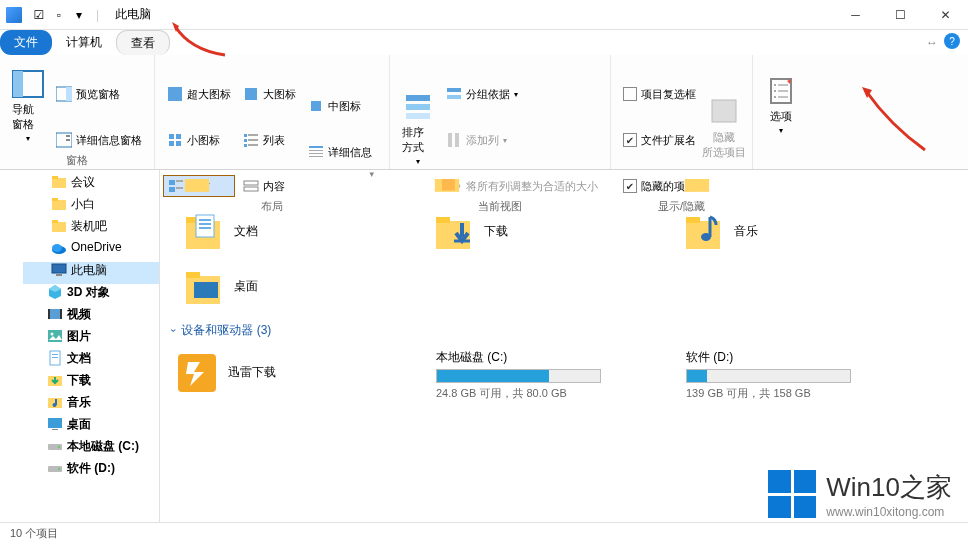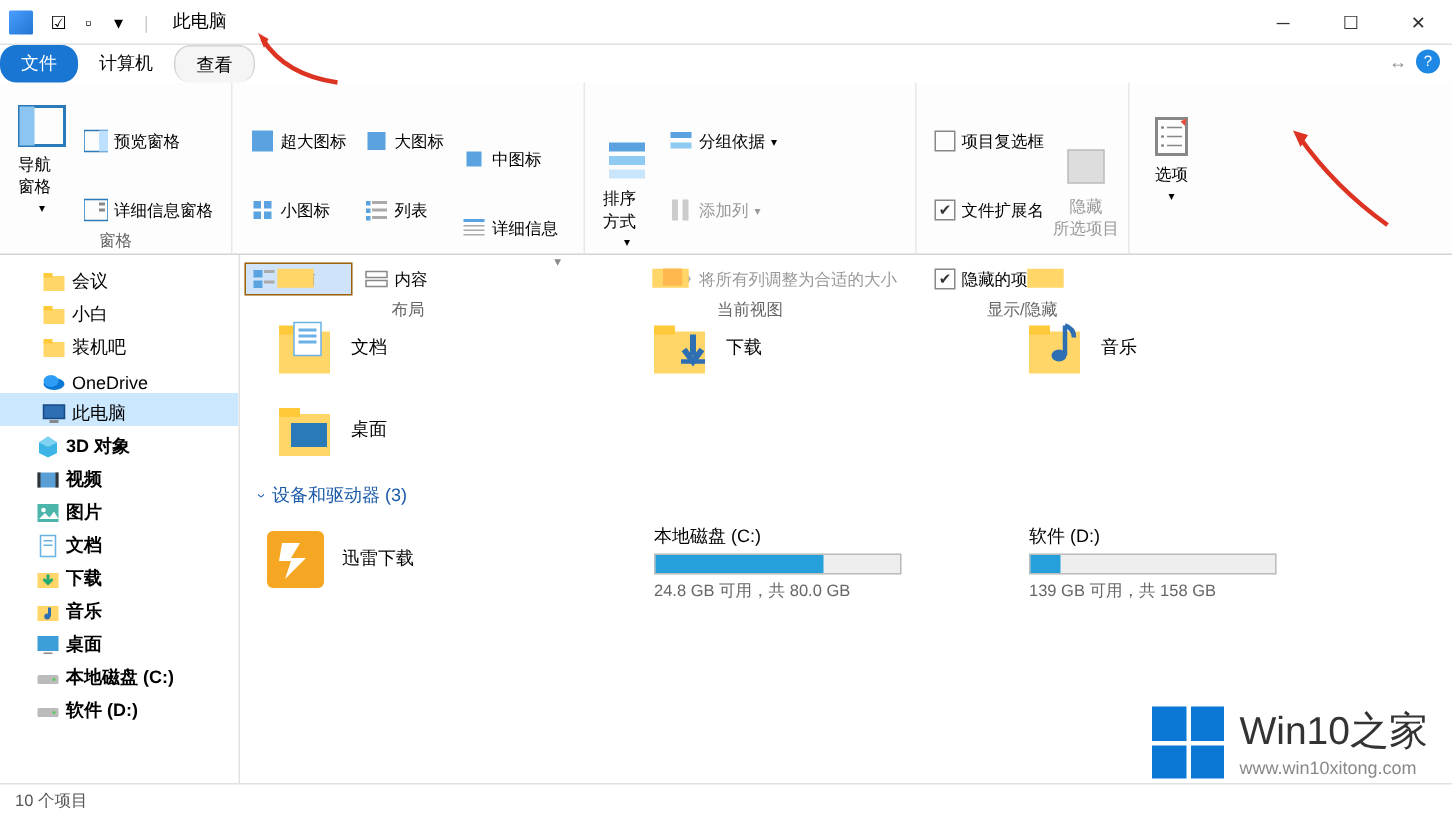--- a/index.html
+++ b/index.html
@@ -30,21 +30,21 @@
 .rbtn-small { height: 22px; display: flex; align-items: center; gap: 4px; padding: 2px 4px; font-size: 11px; white-space: nowrap; margin-top: 24px; }
 .rbtn-small .ico { width: 16px; height: 16px; flex-shrink: 0; }
 .rbtn-small.sel { background: #cfe4fa; border: 1px solid #a16207; }
 .col { display: flex; flex-direction: column; justify-content: center; gap: 0; }
 .chk { width: 14px; height: 14px; border: 1px solid #888; display: inline-flex; align-items: center; justify-content: center; font-size: 10px; }
 .chk.checked::after { content: "✔"; color: #333; }
 
 .body-area { display: flex; height: 352px; }
 .sidebar { width: 160px; border-right: 1px solid #e1e1e1; overflow: hidden; }
 .tree { padding-top: 4px; }
-.tree-item { height: 22px; display: flex; align-items: flex-end; gap: 4px; padding-left: 28px; font-size: 12px; }
+.tree-item { height: 22px; display: flex; align-items: flex-start; gap: 4px; padding-left: 28px; font-size: 12px; margin-left: 23px; }
 .tree-item.indent { padding-left: 24px; font-weight: bold; }
 .tree-item.sel { background: #cce8ff; }
 .tree-ico { width: 16px; height: 16px; flex-shrink: 0; }
 
 .content { flex: 1; overflow: auto; padding: 4px 12px; position: relative; }
 .item-row { display: flex; flex-wrap: wrap; gap: 0; }
 .item { width: 250px; height: 55px; display: flex; align-items: center; gap: 10px; padding: 4px; }
 .item .ico-lg { width: 42px; height: 42px; flex-shrink: 0; }
 .drive-item { width: 250px; padding: 4px; display: flex; gap: 10px; align-items: center; }
 .drive-info { flex: 1; }
@@ -52,21 +52,21 @@
 .drive-bar-fill { height: 100%; background: #26a0da; }
 .drive-sub { color: #666; font-size: 11px; }
 .section-head { color: #1a5aa8; font-size: 12px; margin: 8px 0 6px; display: flex; align-items: center; gap: 6px; }
 .chev { display: inline-block; transform: rotate(90deg); font-size: 10px; }
 
 .statusbar { height: 22px; border-top: 1px solid #e1e1e1; display: flex; align-items: center; padding: 0 10px; font-size: 11px; color: #555; }
 
 .annot-arrow { position: absolute; z-index: 100; pointer-events: none; }
 .arrow1 { top: 20px; left: 170px; }
 .arrow2 { top: 85px; left: 860px; }
-.watermark { position: absolute; right: 16px; bottom: 25px; display: flex; align-items: flex-end; gap: 10px; }
+.watermark { position: absolute; right: 16px; bottom: 25px; display: flex; align-items: flex-start; gap: 10px; }
 .wm-logo { width: 48px; height: 48px; display: grid; grid-template-columns: 1fr 1fr; grid-template-rows: 1fr 1fr; gap: 3px; }
 .wm-logo div { background: #0b78d6; }
 .wm-text-main { font-size: 26px; font-weight: 300; color: #333; }
 .wm-text-sub { font-size: 12px; color: #888; }
 
 svg { display: block; }
 </style>
 </head>
 <body>
 

